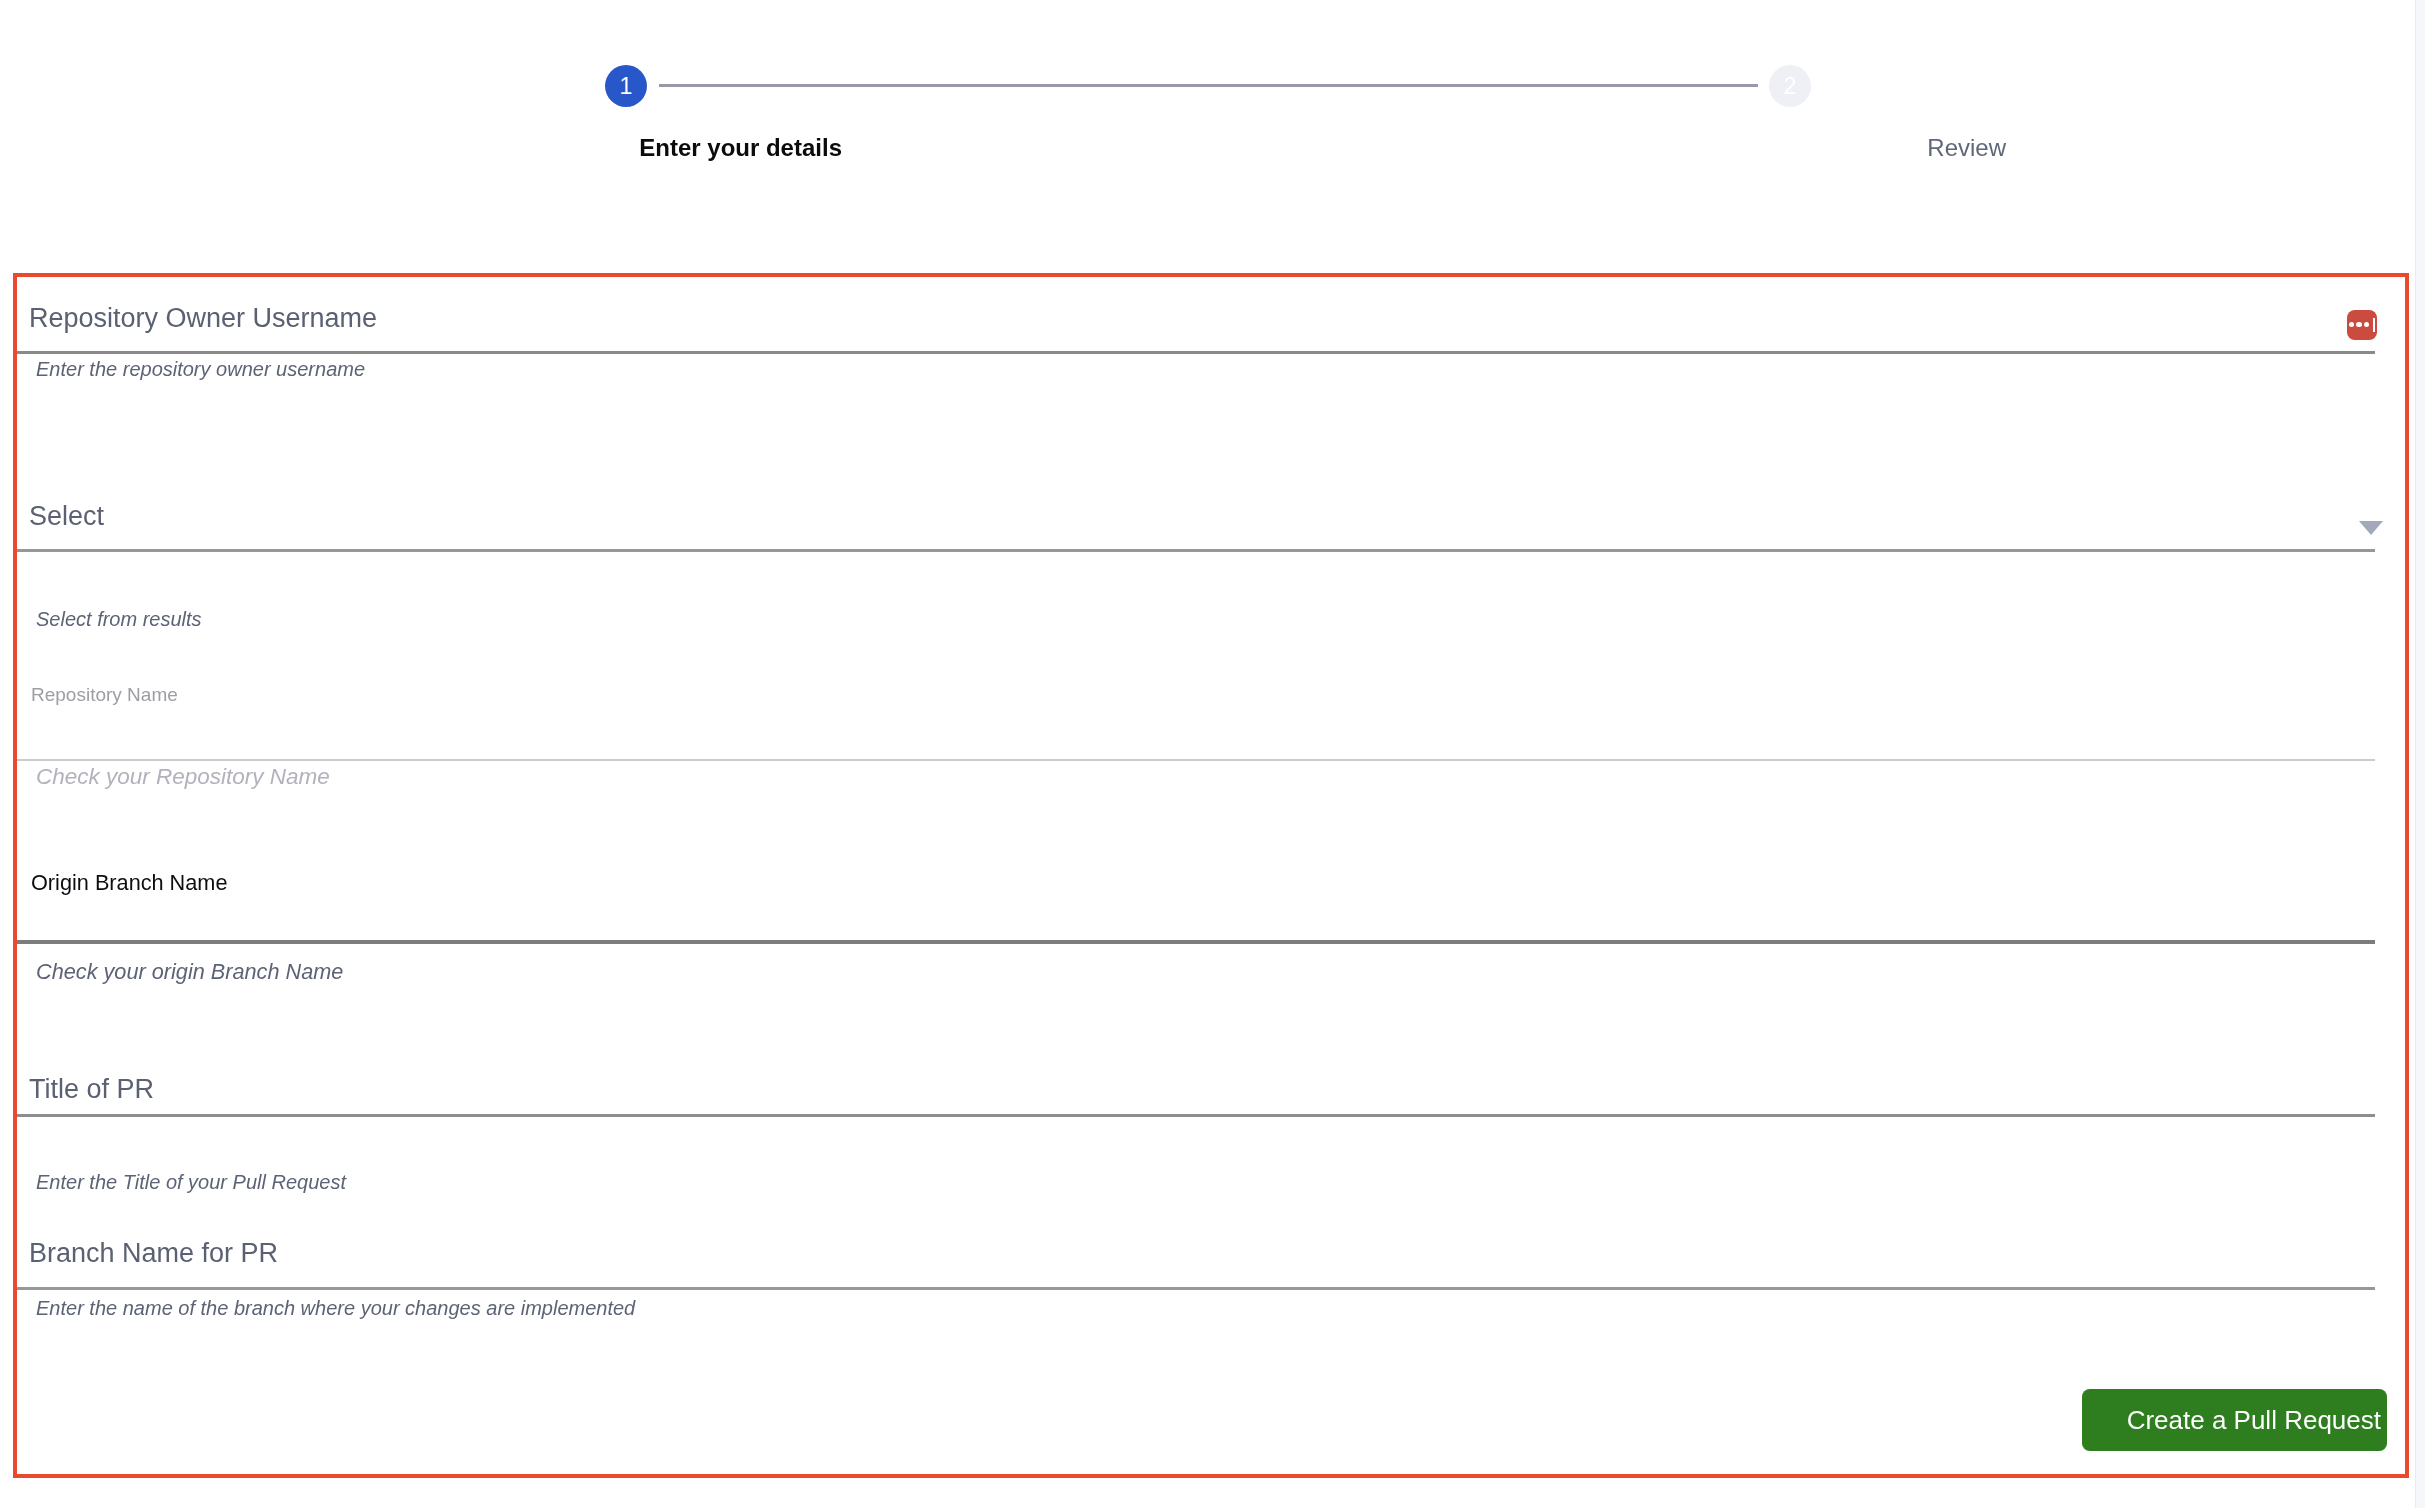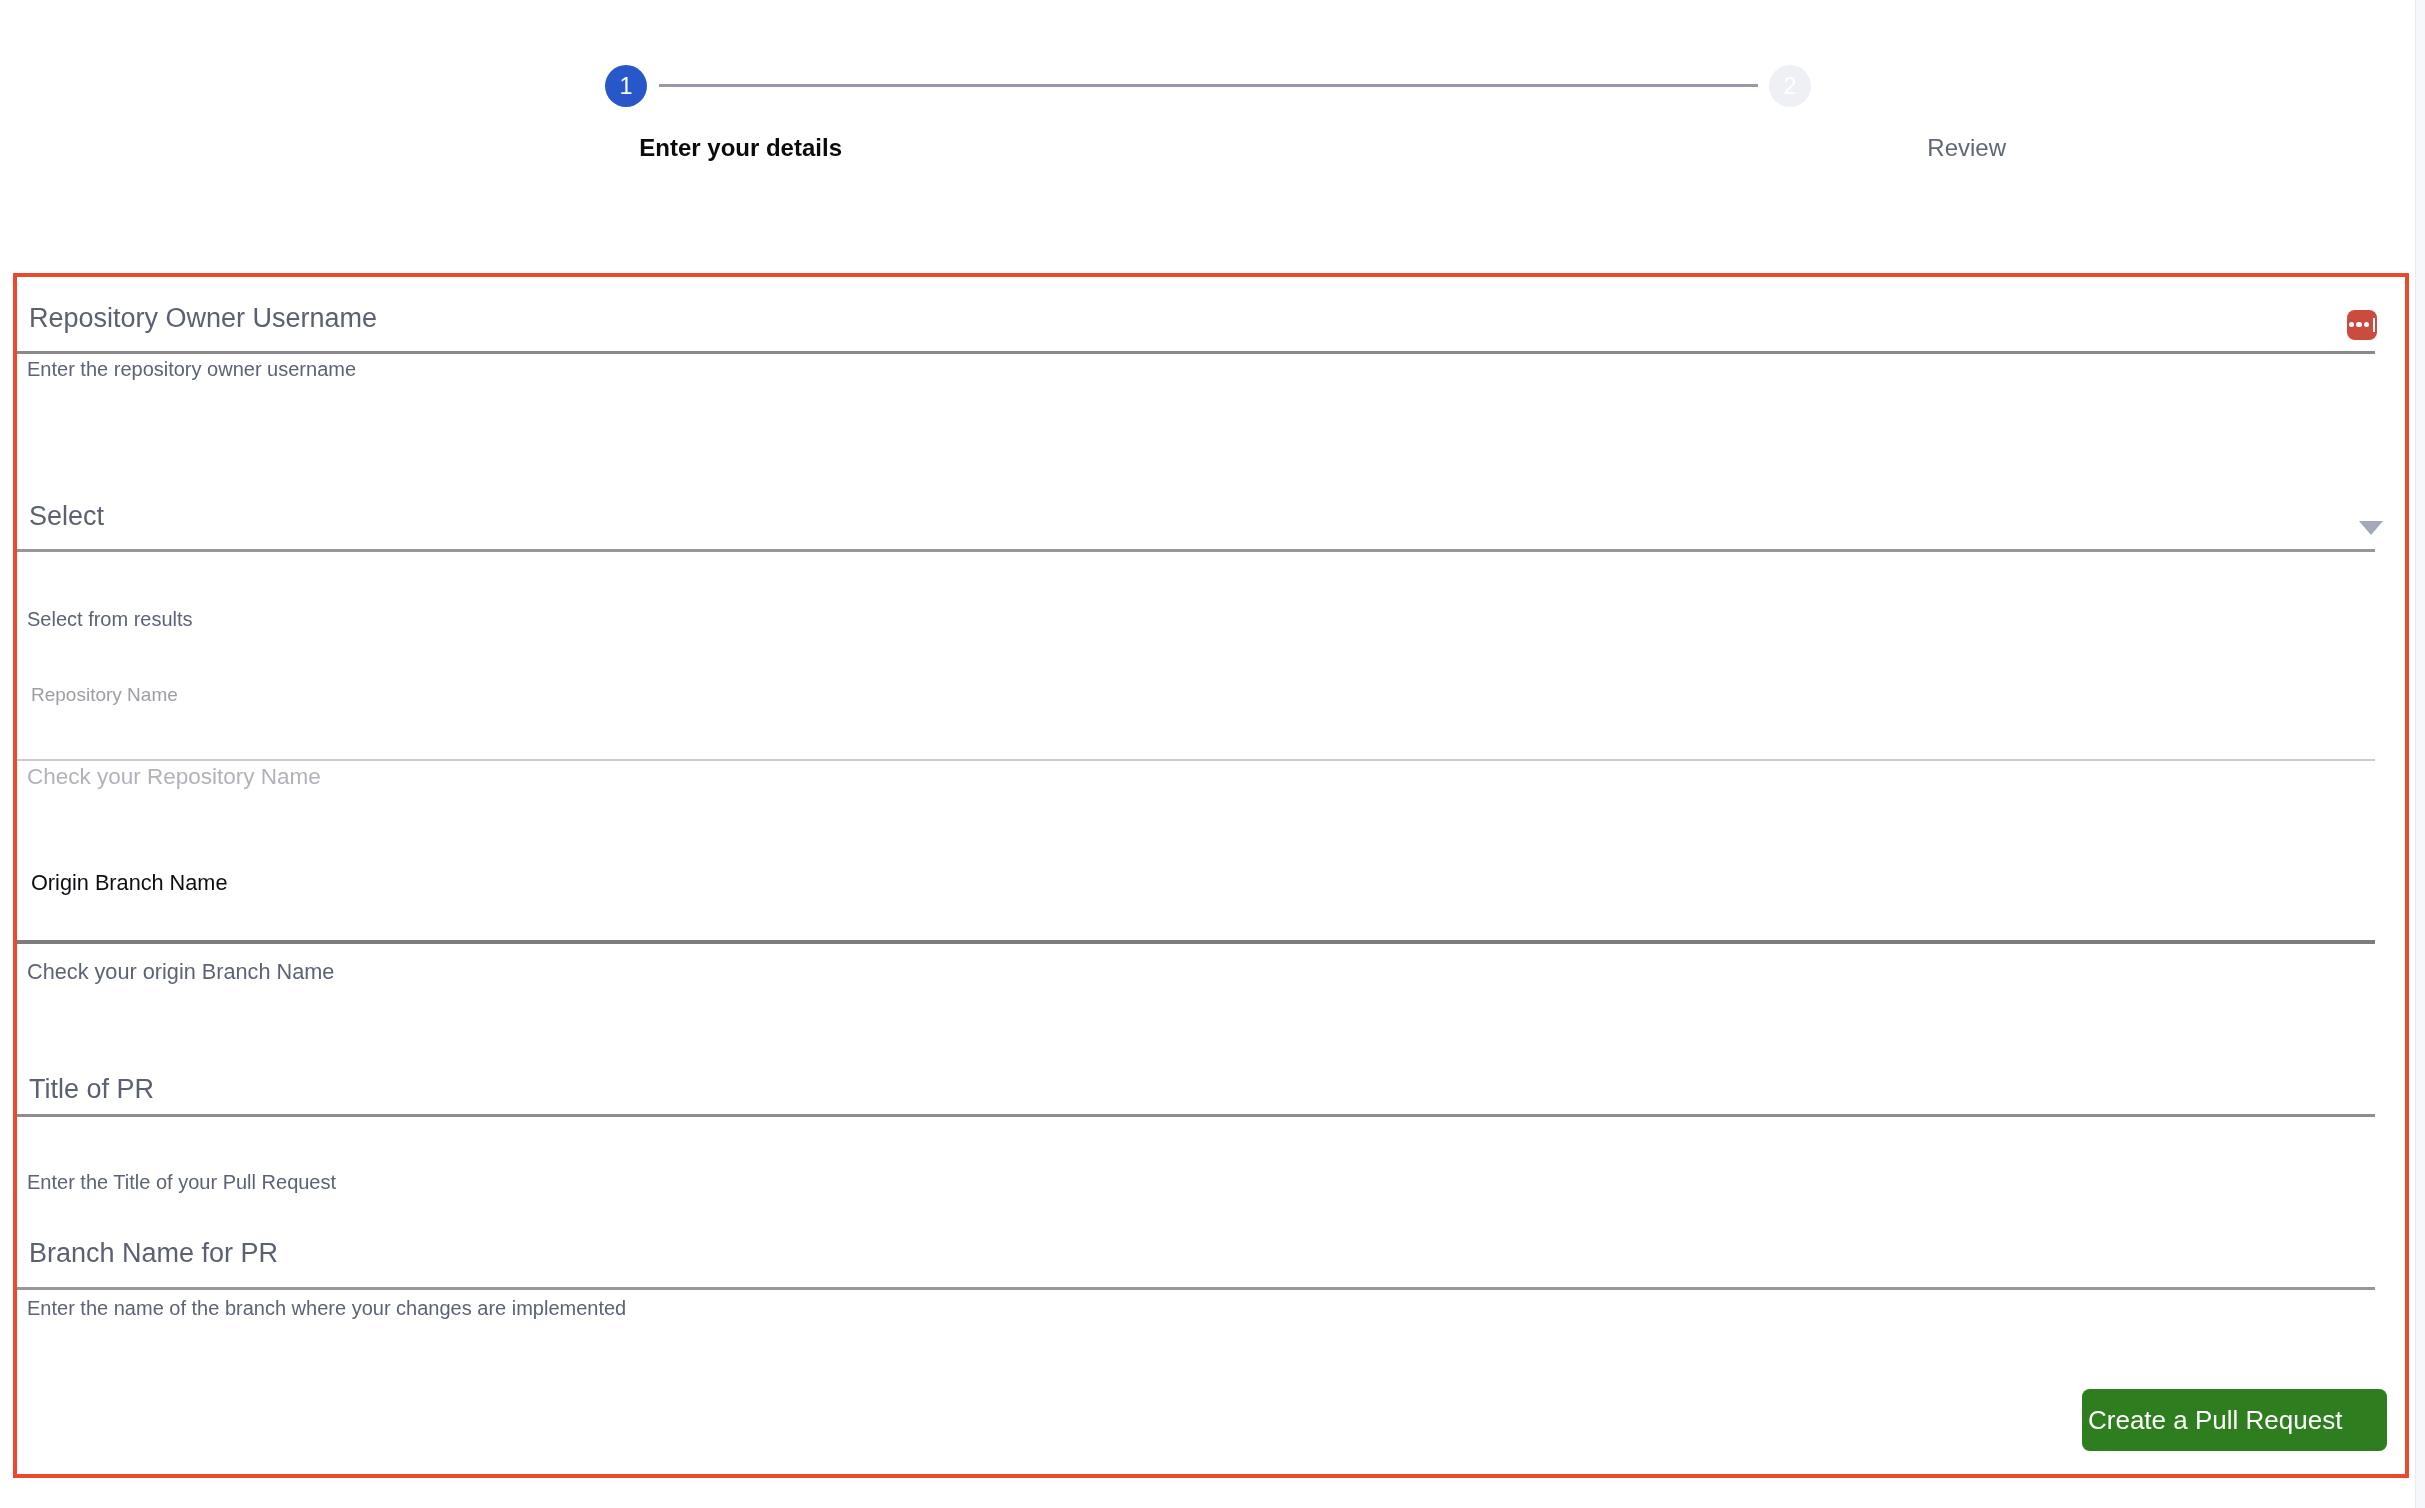--- a/index.html
+++ b/index.html
@@ -55,22 +55,22 @@
     border: 4.3px solid #e8492f;
     background: #ffffff;
   }
   .field { position: absolute; left: 12px; width: 2358px; cursor: text; }
   .big-label {
     position: absolute; left: 0; top: 0;
     font-size: 27px; color: #5b6073; white-space: nowrap; text-align: right;
   }
   .underline { position: absolute; left: 0; width: 2358px; }
   .helper {
-    position: absolute; left: 10px;
-    font-size: 20px; color: #5c6375; white-space: nowrap;
+    position: absolute; left: 19px;
+    font-size: 20px; color: #5c6375; white-space: nowrap; font-style: italic;
   }
   
   .f1 { top: 26px; height: 52px; }
   .u1 { top: 74px; height: 2.6px; background: #8a8a8a; }
   .h1 { top: 81px; }
   .lastpass {
     position: absolute; left: 2330px; top: 33px;
     width: 30px; height: 29.5px; border-radius: 7.8px;
     background: #cb4b3e;
     display: flex; align-items: center; justify-content: center;
@@ -113,21 +113,21 @@
   .h6 { top: 1020px; }
   
   .submit-btn {
     position: absolute;
     left: 2065px; top: 1112px;
     width: 305px; height: 62px;
     background: #2e7d1f;
     border: none; border-radius: 7.8px;
     color: #ffffff; font-size: 26px;
     font-family: "Liberation Sans", sans-serif;
-    display: flex; align-items: center; justify-content: flex-start;
+    display: flex; align-items: center; justify-content: flex-end;
     cursor: pointer;
   }
 </style>
 </head>
 <body>
 
 <div class="page">
 
   <div class="stepper">
     <div class="step-circle active">

